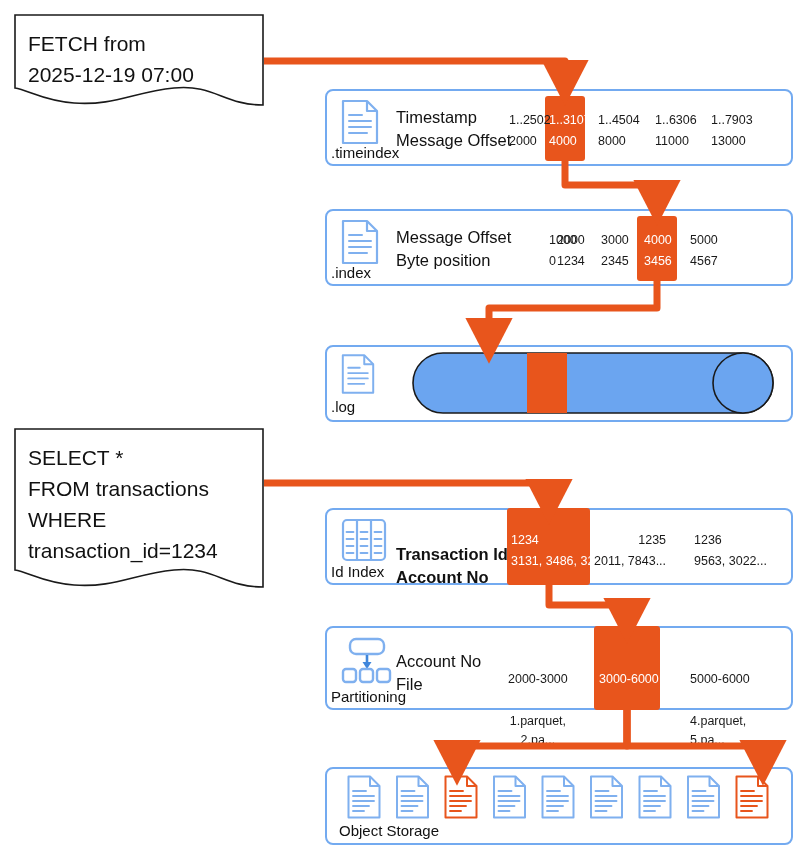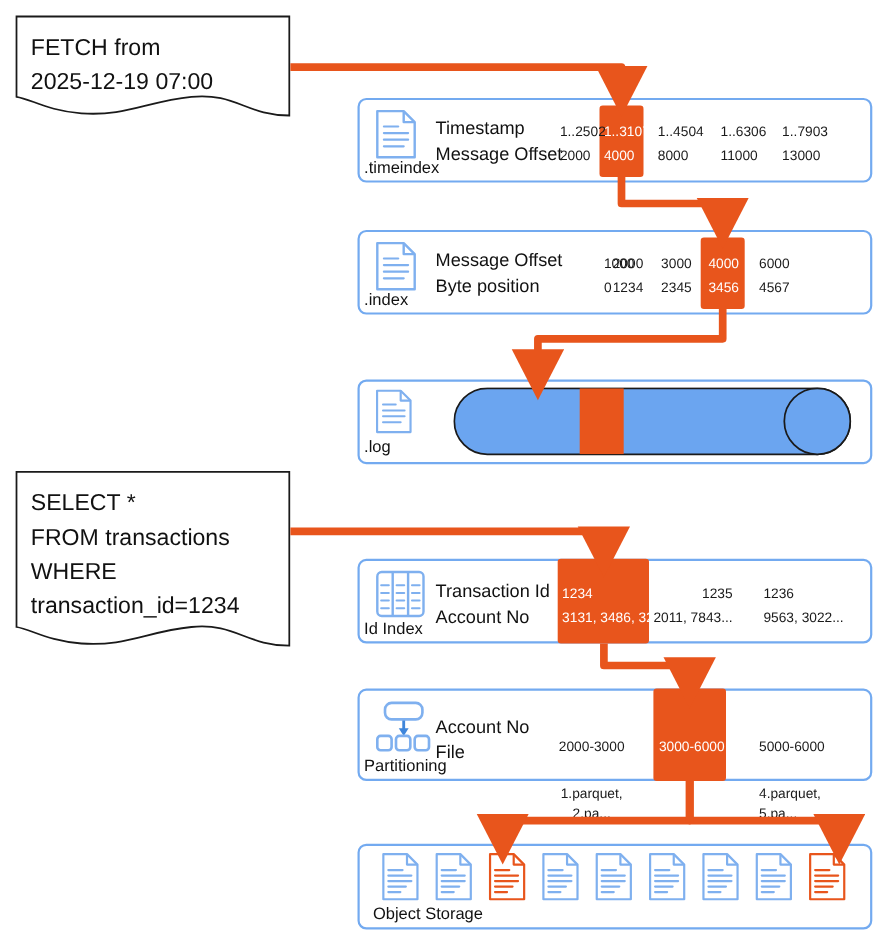--- a/index.html
+++ b/index.html
@@ -118,21 +118,21 @@
 </div>
 <div class="col" style="left:601px;top:230px;">
   <span class="r1">3000</span>
   <span class="r2">2345</span>
 </div>
 <div class="col hl" style="left:644px;top:230px;">
   <span class="r1">4000</span>
   <span class="r2">3456</span>
 </div>
 <div class="col" style="left:690px;top:230px;">
-  <span class="r1">6000</span>
+  <span class="r1">5000</span>
   <span class="r2">4567</span>
 </div>
 
 <div class="panel" style="left:325px;top:345px;width:468px;height:77px;"></div>
 <div class="ico" style="left:341px;top:353px;">
   <svg width="34" height="42" viewBox="0 0 38 46">
     <path d="M2,2 H26 L36,12 V44 H2 Z" fill="#fff" stroke="#7fb0ef" stroke-width="2.2" stroke-linejoin="round"></path>
     <path d="M26,2 V12 H36" fill="none" stroke="#7fb0ef" stroke-width="2.2" stroke-linejoin="round"></path>
     <g stroke="#7fb0ef" stroke-width="2" stroke-linecap="round">
       <line x1="8" y1="16" x2="21" y2="16"></line>
@@ -182,21 +182,21 @@
       <line x1="19.5" y1="28" x2="26.5" y2="28"></line>
         <line x1="19.5" y1="35" x2="26.5" y2="35"></line>
       <line x1="33.5" y1="14" x2="40.5" y2="14"></line>
         <line x1="33.5" y1="21" x2="40.5" y2="21"></line>
       <line x1="33.5" y1="28" x2="40.5" y2="28"></line>
         <line x1="33.5" y1="35" x2="40.5" y2="35"></line>
     </g>
   </svg>
 </div>
 <div class="panel-caption" style="left:331px;top:563px;">Id Index</div>
-<div class="rowlabels" style="left:396px;top:527px;">
+<div class="rowlabels" style="left:396px;top:543px;font-weight:bold;">
   <div>Transaction Id</div>
   <div>Account No</div>
 </div>
 <div class="slab" style="left:507px;top:508px;width:83px;height:77px;"></div>
 <div class="col hl" style="left:511px;top:530px;">
   <span class="r1">1234</span>
   <span class="r2">3131, 3486, 3213</span>
 </div>
 <div class="col" style="left:594px;top:530px;text-align:right;">
   <span class="r1">1235</span>

